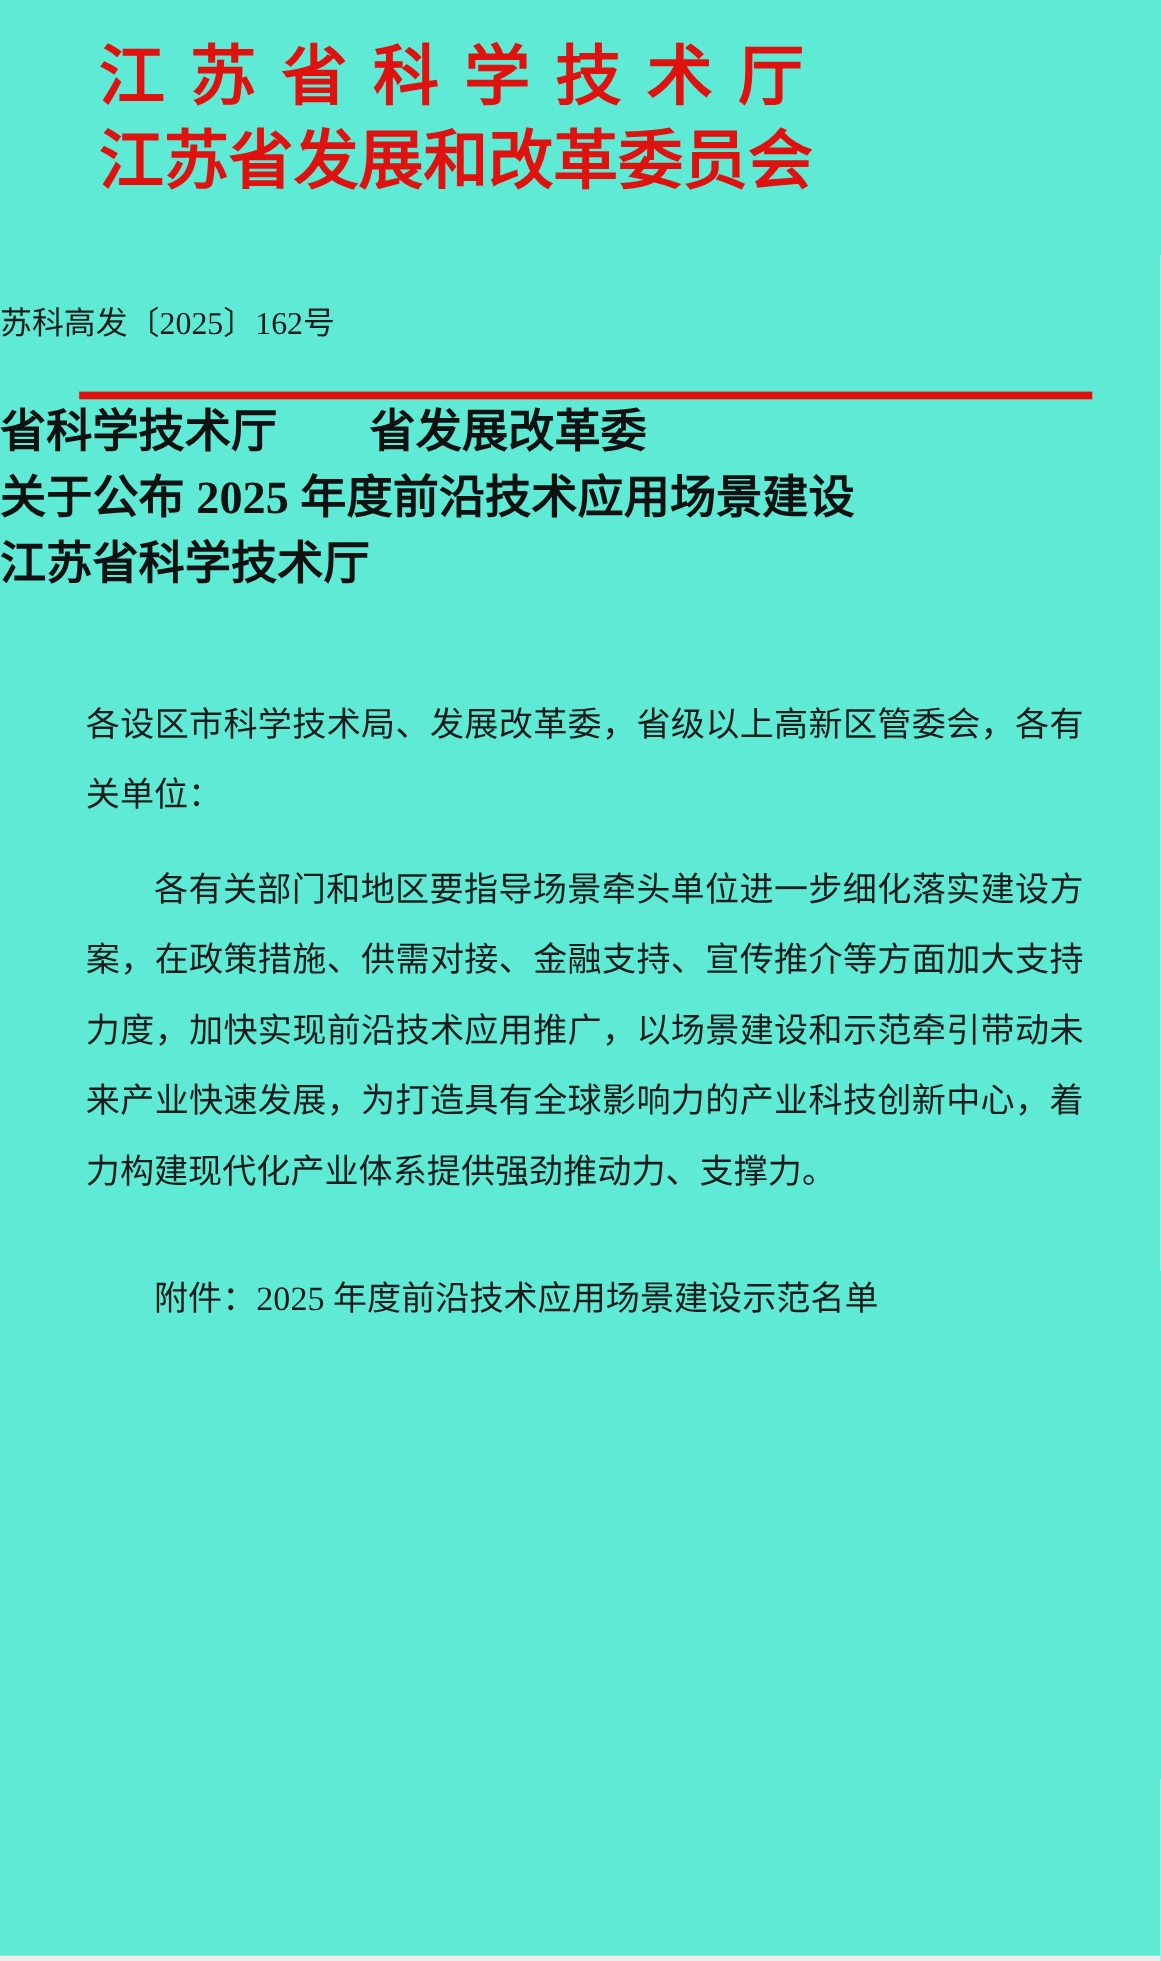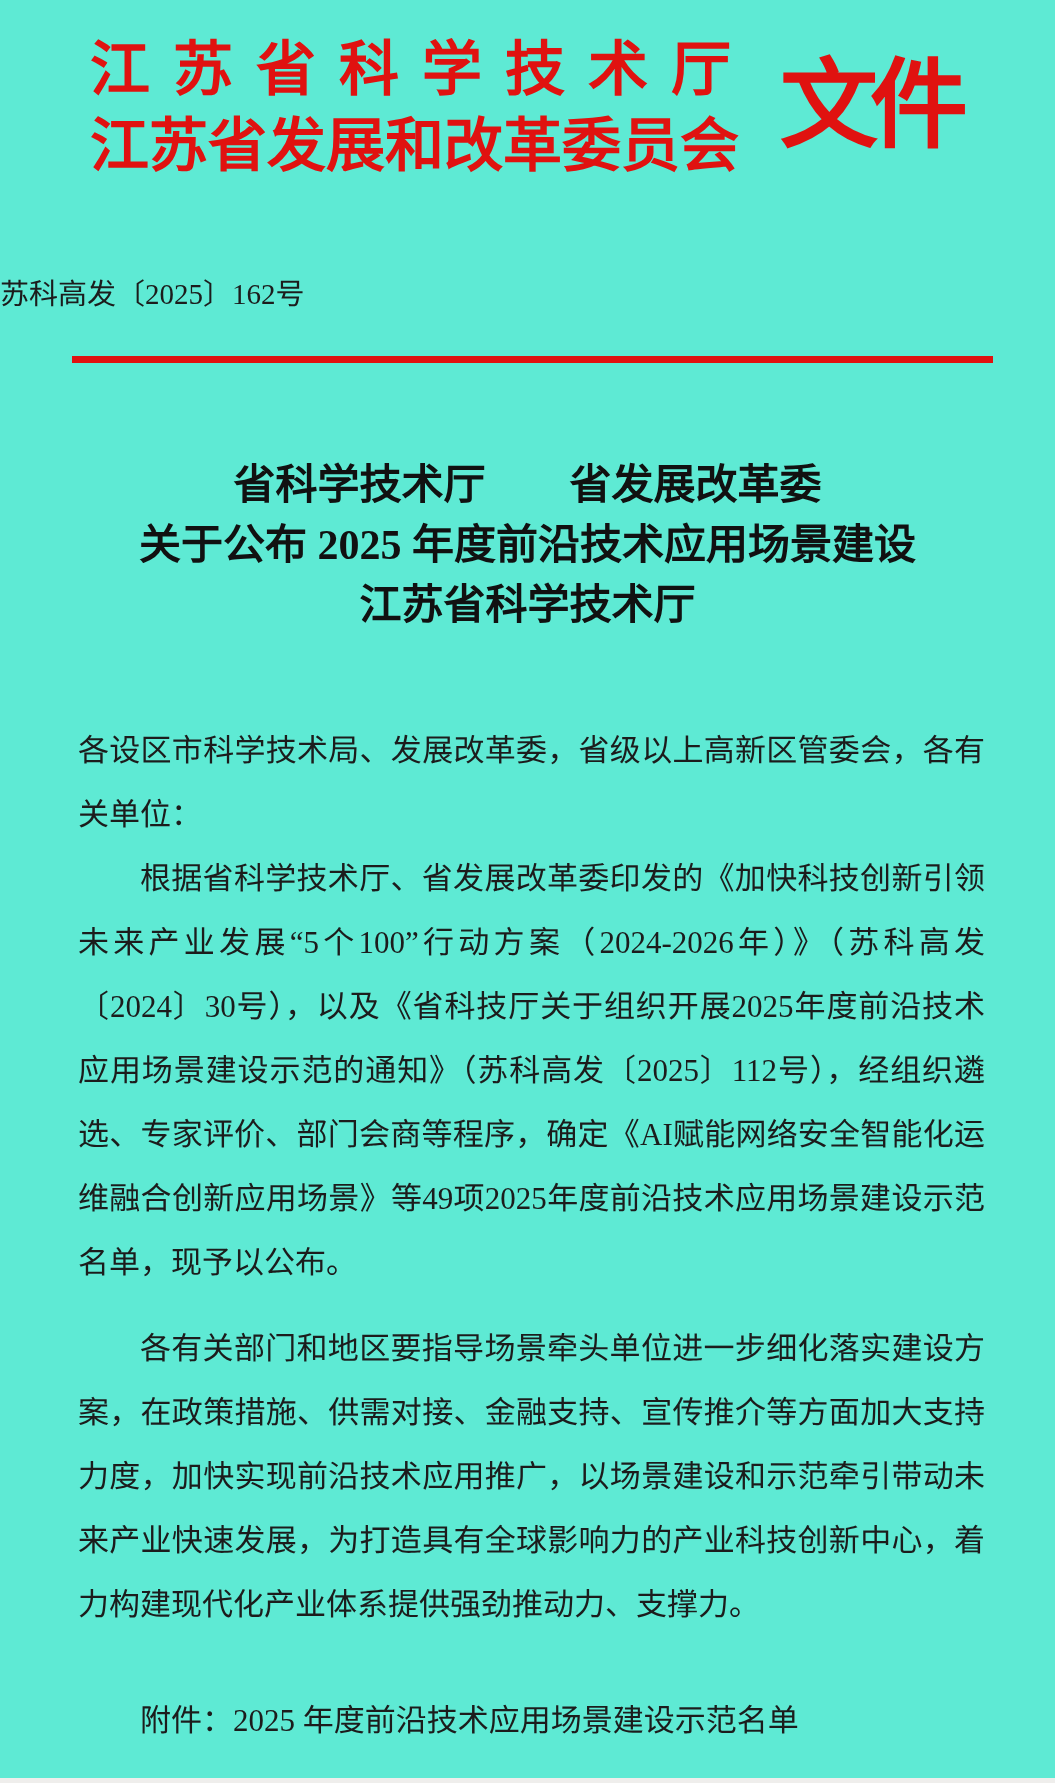--- a/index.html
+++ b/index.html
@@ -65,22 +65,21 @@
 
   
   .red-rule {
     margin: 44px 62px 0 72px;
     height: 7px;
     background: var(--red);
   }
 
   
   .title-block {
-    margin-top: 92px;
-    text-align: center;
+    text-align: left;
     font-weight: bold;
     color: #111;
   }
   .title-line {
     font-size: 42px;
     line-height: 60px;
     white-space: nowrap;
   }
 
   
@@ -112,35 +111,33 @@
 </head>
 <body>
 
 <div class="page" style="background: #5eead4;">
 
   <div class="letterhead">
     <div class="org-lines">
       <div class="org-line1">江苏省科学技术厅</div>
       <div class="org-line2">江苏省发展和改革委员会</div>
     </div>
-    <div class="doc-label">文件</div>
   </div>
 
   <div class="doc-number">苏科高发〔2025〕162号</div>
 
   <div class="red-rule"></div>
 
   <div class="title-block">
     <div class="title-line">省科学技术厅　　省发展改革委</div>
     <div class="title-line">关于公布 2025 年度前沿技术应用场景建设</div>
     <div class="title-line">江苏省科学技术厅</div>
   </div>
 
   <div class="body-block">
     <p class="paragraph">各设区市科学技术局、发展改革委，省级以上高新区管委会，各有关单位：</p>
-    <p class="paragraph indent">根据省科学技术厅、省发展改革委印发的《加快科技创新引领未来产业发展“5个100”行动方案（2024-2026年）》（苏科高发〔2024〕30号），以及《省科技厅关于组织开展2025年度前沿技术应用场景建设示范的通知》（苏科高发〔2025〕112号），经组织遴选、专家评价、部门会商等程序，确定《AI赋能网络安全智能化运维融合创新应用场景》等49项2025年度前沿技术应用场景建设示范名单，现予以公布。</p>
     <p class="paragraph indent space-before">各有关部门和地区要指导场景牵头单位进一步细化落实建设方案，在政策措施、供需对接、金融支持、宣传推介等方面加大支持力度，加快实现前沿技术应用推广，以场景建设和示范牵引带动未来产业快速发展，为打造具有全球影响力的产业科技创新中心，着力构建现代化产业体系提供强劲推动力、支撑力。</p>
     <p class="paragraph attachment-line">附件：2025 年度前沿技术应用场景建设示范名单</p>
   </div>
 
   <div class="bottom-edge"></div>
 
 </div>
 
 </body></html>

